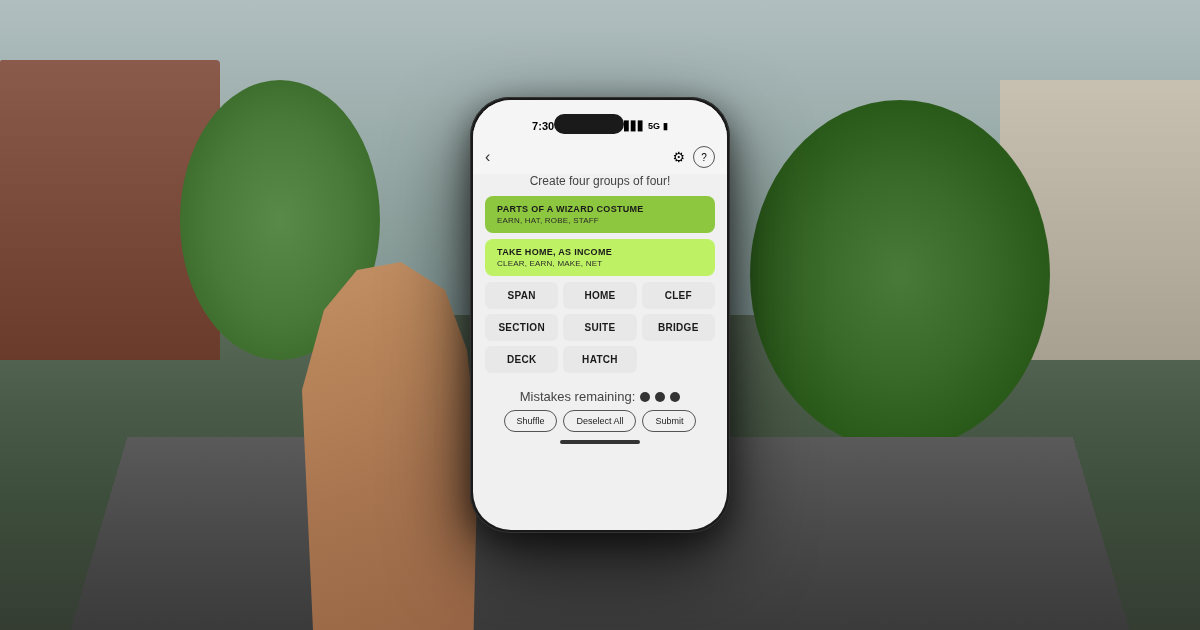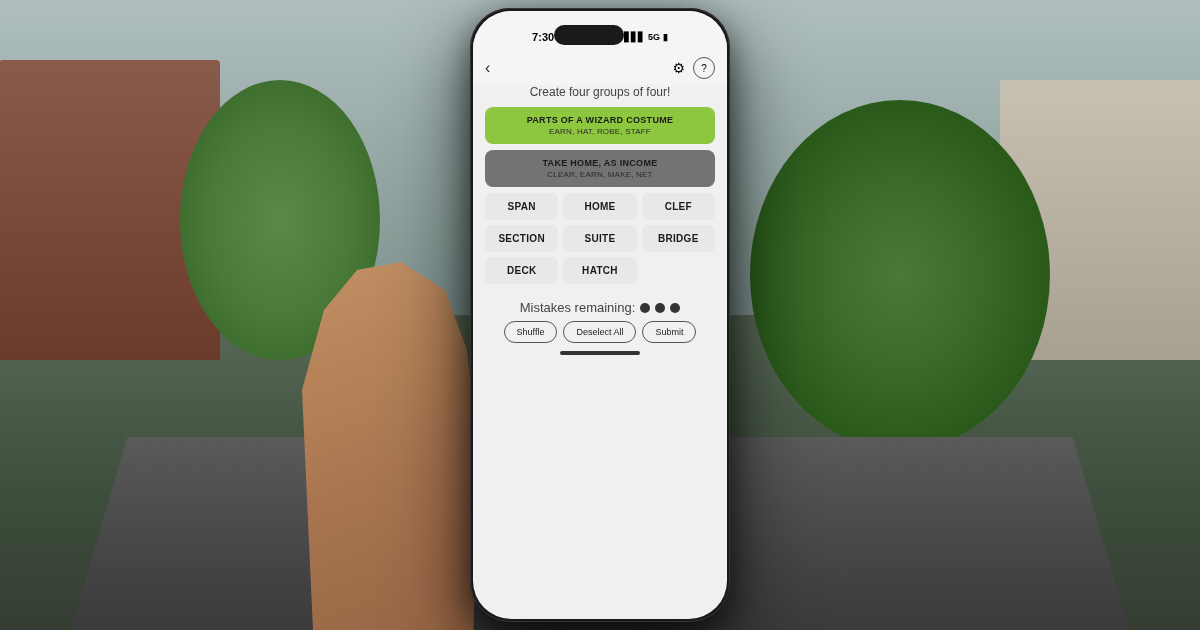--- a/index.html
+++ b/index.html
@@ -97,21 +97,21 @@
     .phone-wrapper {
       position: absolute;
       top: 50%;
       left: 50%;
       transform: translate(-50%, -50%);
       z-index: 10;
     }
 
     .phone {
       width: 260px;
-      height: 614px;
+      height: 436px;
       background: #1a1a1a;
       border-radius: 40px;
       padding: 3px;
       box-shadow: 
         0 30px 80px rgba(0,0,0,0.7),
         0 10px 30px rgba(0,0,0,0.5),
         inset 0 0 0 1px #333;
       position: relative;
     }
 
@@ -197,29 +197,28 @@
       color: #444;
       margin-bottom: 8px;
       padding: 0 12px;
     }
 
     
     .category-row {
       margin: 0 12px 6px;
       border-radius: 8px;
       padding: 8px 12px;
-      text-align: center;
     }
 
     .category-row.green {
       background: #8dc63f;
     }
 
     .category-row.yellow {
-      background: #737373;
+      background: #bef264;
     }
 
     .category-title {
       font-size: 9px;
       font-weight: 700;
       color: #1a1a1a;
       letter-spacing: 0.3px;
       margin-bottom: 2px;
     }
 

